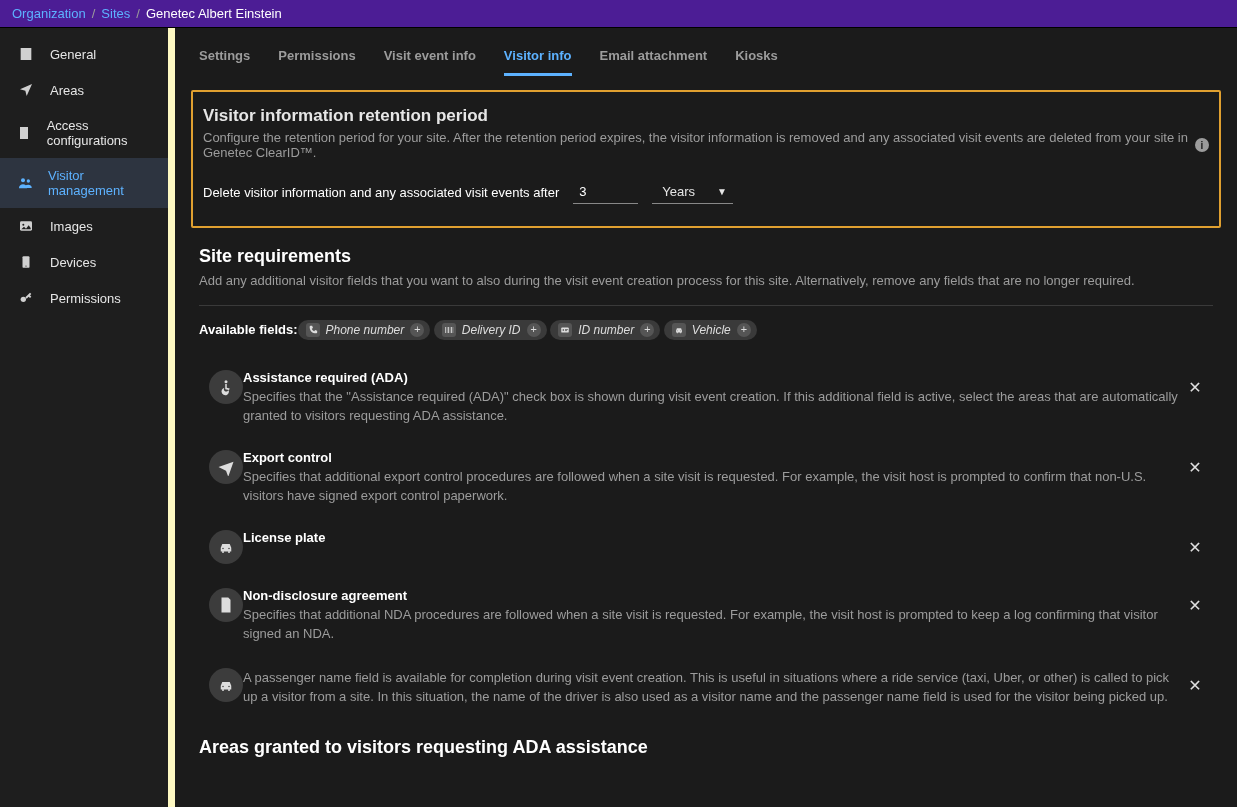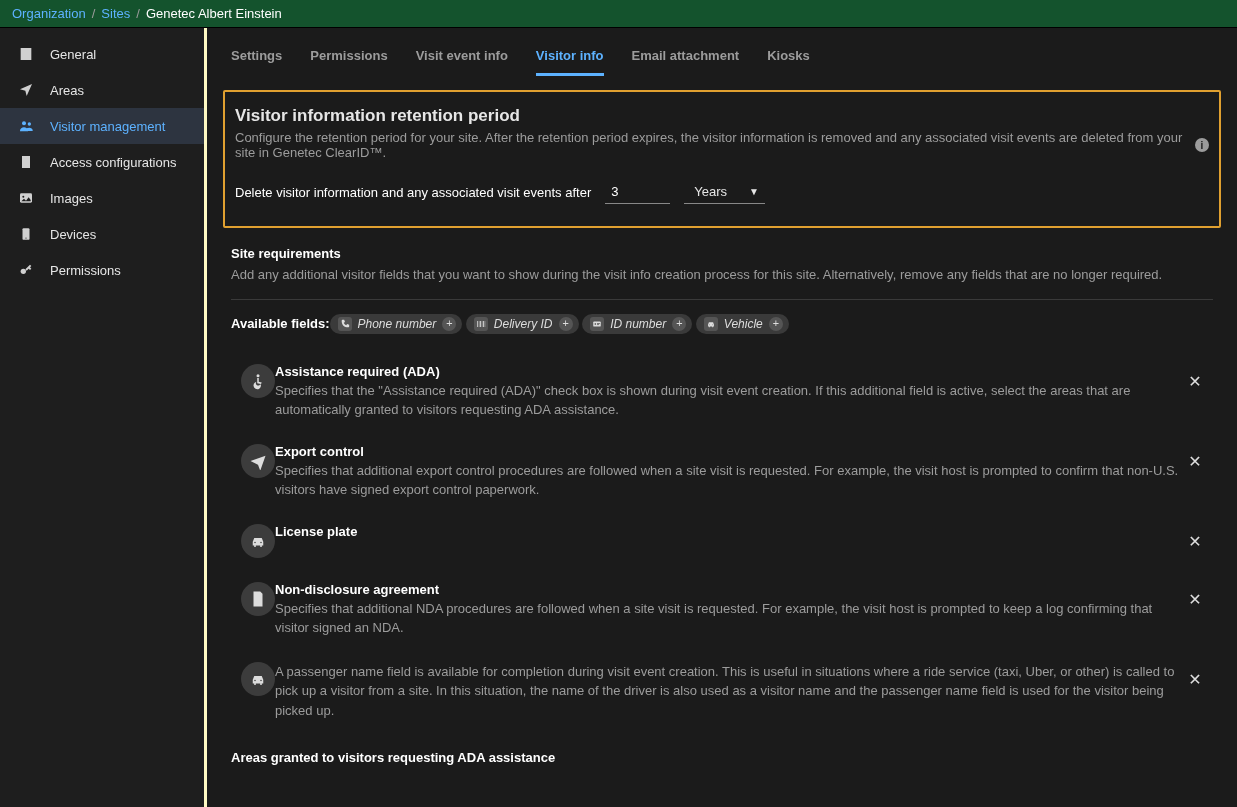--- a/index.html
+++ b/index.html
@@ -27,34 +27,34 @@
     height:807px;
     overflow:hidden;
   }
   
   .breadcrumbs {
     height:28px;
     display:flex;
     align-items:center;
     padding:0 12px;
     gap:6px;
-    background:#14532d;
+    background:#4c1d95;
     border-bottom:1px solid #000;
   }
   .breadcrumbs a { color:var(--accent); text-decoration:none; }
   .breadcrumbs .sep { color:var(--text-dim); }
   .breadcrumbs .current { color:#fff; }
 
   .layout { display:flex; height:calc(100% - 28px); }
 
   
   .sidebar {
-    width:207px;
+    width:175px;
     background:var(--bg-sidebar);
-    border-right:3px solid #fef9c3;
+    border-right:7px solid #fef9c3;
     padding-top:8px;
     flex-shrink:0;
   }
   .nav-item {
     display:flex;
     align-items:center;
     gap:14px;
     padding:10px 16px;
     color:var(--text);
     cursor:pointer;
@@ -73,21 +73,21 @@
   .tab {
     padding:6px 0 10px 0;
     color:var(--text-dim);
     font-weight:600;
     cursor:pointer;
     border-bottom:3px solid transparent;
   }
   .tab.active { color:var(--accent); border-bottom-color:var(--accent); }
 
   .section { padding:0 24px; margin-top:18px; }
-  .section h2 { margin:0 0 4px 0; font-size:13px; font-weight:600; color:#fff; }
+  .section h2 { margin:0 0 4px 0; font-size:18px; font-weight:600; color:#fff; }
   .section .sub { color:var(--text-dim); font-size:13px; line-height:1.5; }
   .section .divider { height:1px; background:var(--divider); margin-top:14px; }
 
   
   .retention-box {
     margin:14px 16px 0 16px;
     border:2px solid var(--highlight);
     border-radius:2px;
     padding:14px 10px 22px 10px;
   }
@@ -178,37 +178,37 @@
       <span>General</span>
     </div>
     <div class="nav-item">
       <span class="icon">
         <svg width="16" height="16" viewBox="0 0 24 24" fill="currentColor">
             <path d="M3 11l18-8-8 18-2-8z"></path>
           </svg>
       </span>
       <span>Areas</span>
     </div>
+    <div class="nav-item">
+      <span class="icon">
+        <svg width="16" height="16" viewBox="0 0 24 24" fill="currentColor">
+            <path d="M6 3h12v18H6zm9 9a1 1 0 110-2 1 1 0 010 2z"></path>
+          </svg>
+      </span>
+      <span>Access configurations</span>
+    </div>
     <div class="nav-item active">
       <span class="icon">
         <svg width="18" height="16" viewBox="0 0 24 24" fill="currentColor">
             <circle cx="9" cy="8" r="3"></circle>
             <circle cx="17" cy="9" r="2.5"></circle>
             <path d="M3 19c0-3 3-5 6-5s6 2 6 5v1H3zM14 19c0-1.4-.4-2.6-1-3.6 1-.6 2.3-.9 4-.9 2.5 0 5 1.5 5 4v1h-8z"></path>
           </svg>
       </span>
       <span>Visitor management</span>
-    </div>
-    <div class="nav-item">
-      <span class="icon">
-        <svg width="16" height="16" viewBox="0 0 24 24" fill="currentColor">
-            <path d="M6 3h12v18H6zm9 9a1 1 0 110-2 1 1 0 010 2z"></path>
-          </svg>
-      </span>
-      <span>Access configurations</span>
     </div>
     <div class="nav-item">
       <span class="icon">
         <svg width="16" height="16" viewBox="0 0 24 24" fill="currentColor">
             <rect x="3" y="5" width="18" height="14" rx="2"></rect>
             <circle cx="8" cy="10" r="1.5" fill="#1e1e1e"></circle>
             <path d="M5 17l4-4 3 3 4-5 3 4v2H5z" fill="#1e1e1e"></path>
           </svg>
       </span>
       <span>Images</span>
@@ -254,21 +254,21 @@
         <input class="num-input" value="3" style="">
         <div class="select">
           <span>Years</span>
           <span class="caret-down">▼</span>
         </div>
       </div>
     </div>
 
     <div class="section">
       <h2>Site requirements</h2>
-      <div class="sub">Add any additional visitor fields that you want to show during the visit info creation process for this site. Alternatively, remove any fields that are no longer required.</div>
+      <div class="sub">Add any additional visitor fields that you want to also during the visit event creation process for this site. Alternatively, remove any fields that are no longer required.</div>
       <div class="divider"></div>
 
       <div class="avail-row">
         <span class="lbl">Available fields:</span>
         <span id="chips-slot"><span class="chip">
               <span class="mini-icon">
                 <svg width="10" height="10" viewBox="0 0 24 24" fill="#ddd">
                   <path d="M6 2h4l2 5-3 2c1 3 3 5 6 6l2-3 5 2v4c0 1-1 2-2 2C10 20 4 14 4 4c0-1 1-2 2-2z"></path>
                 </svg>
               </span>

